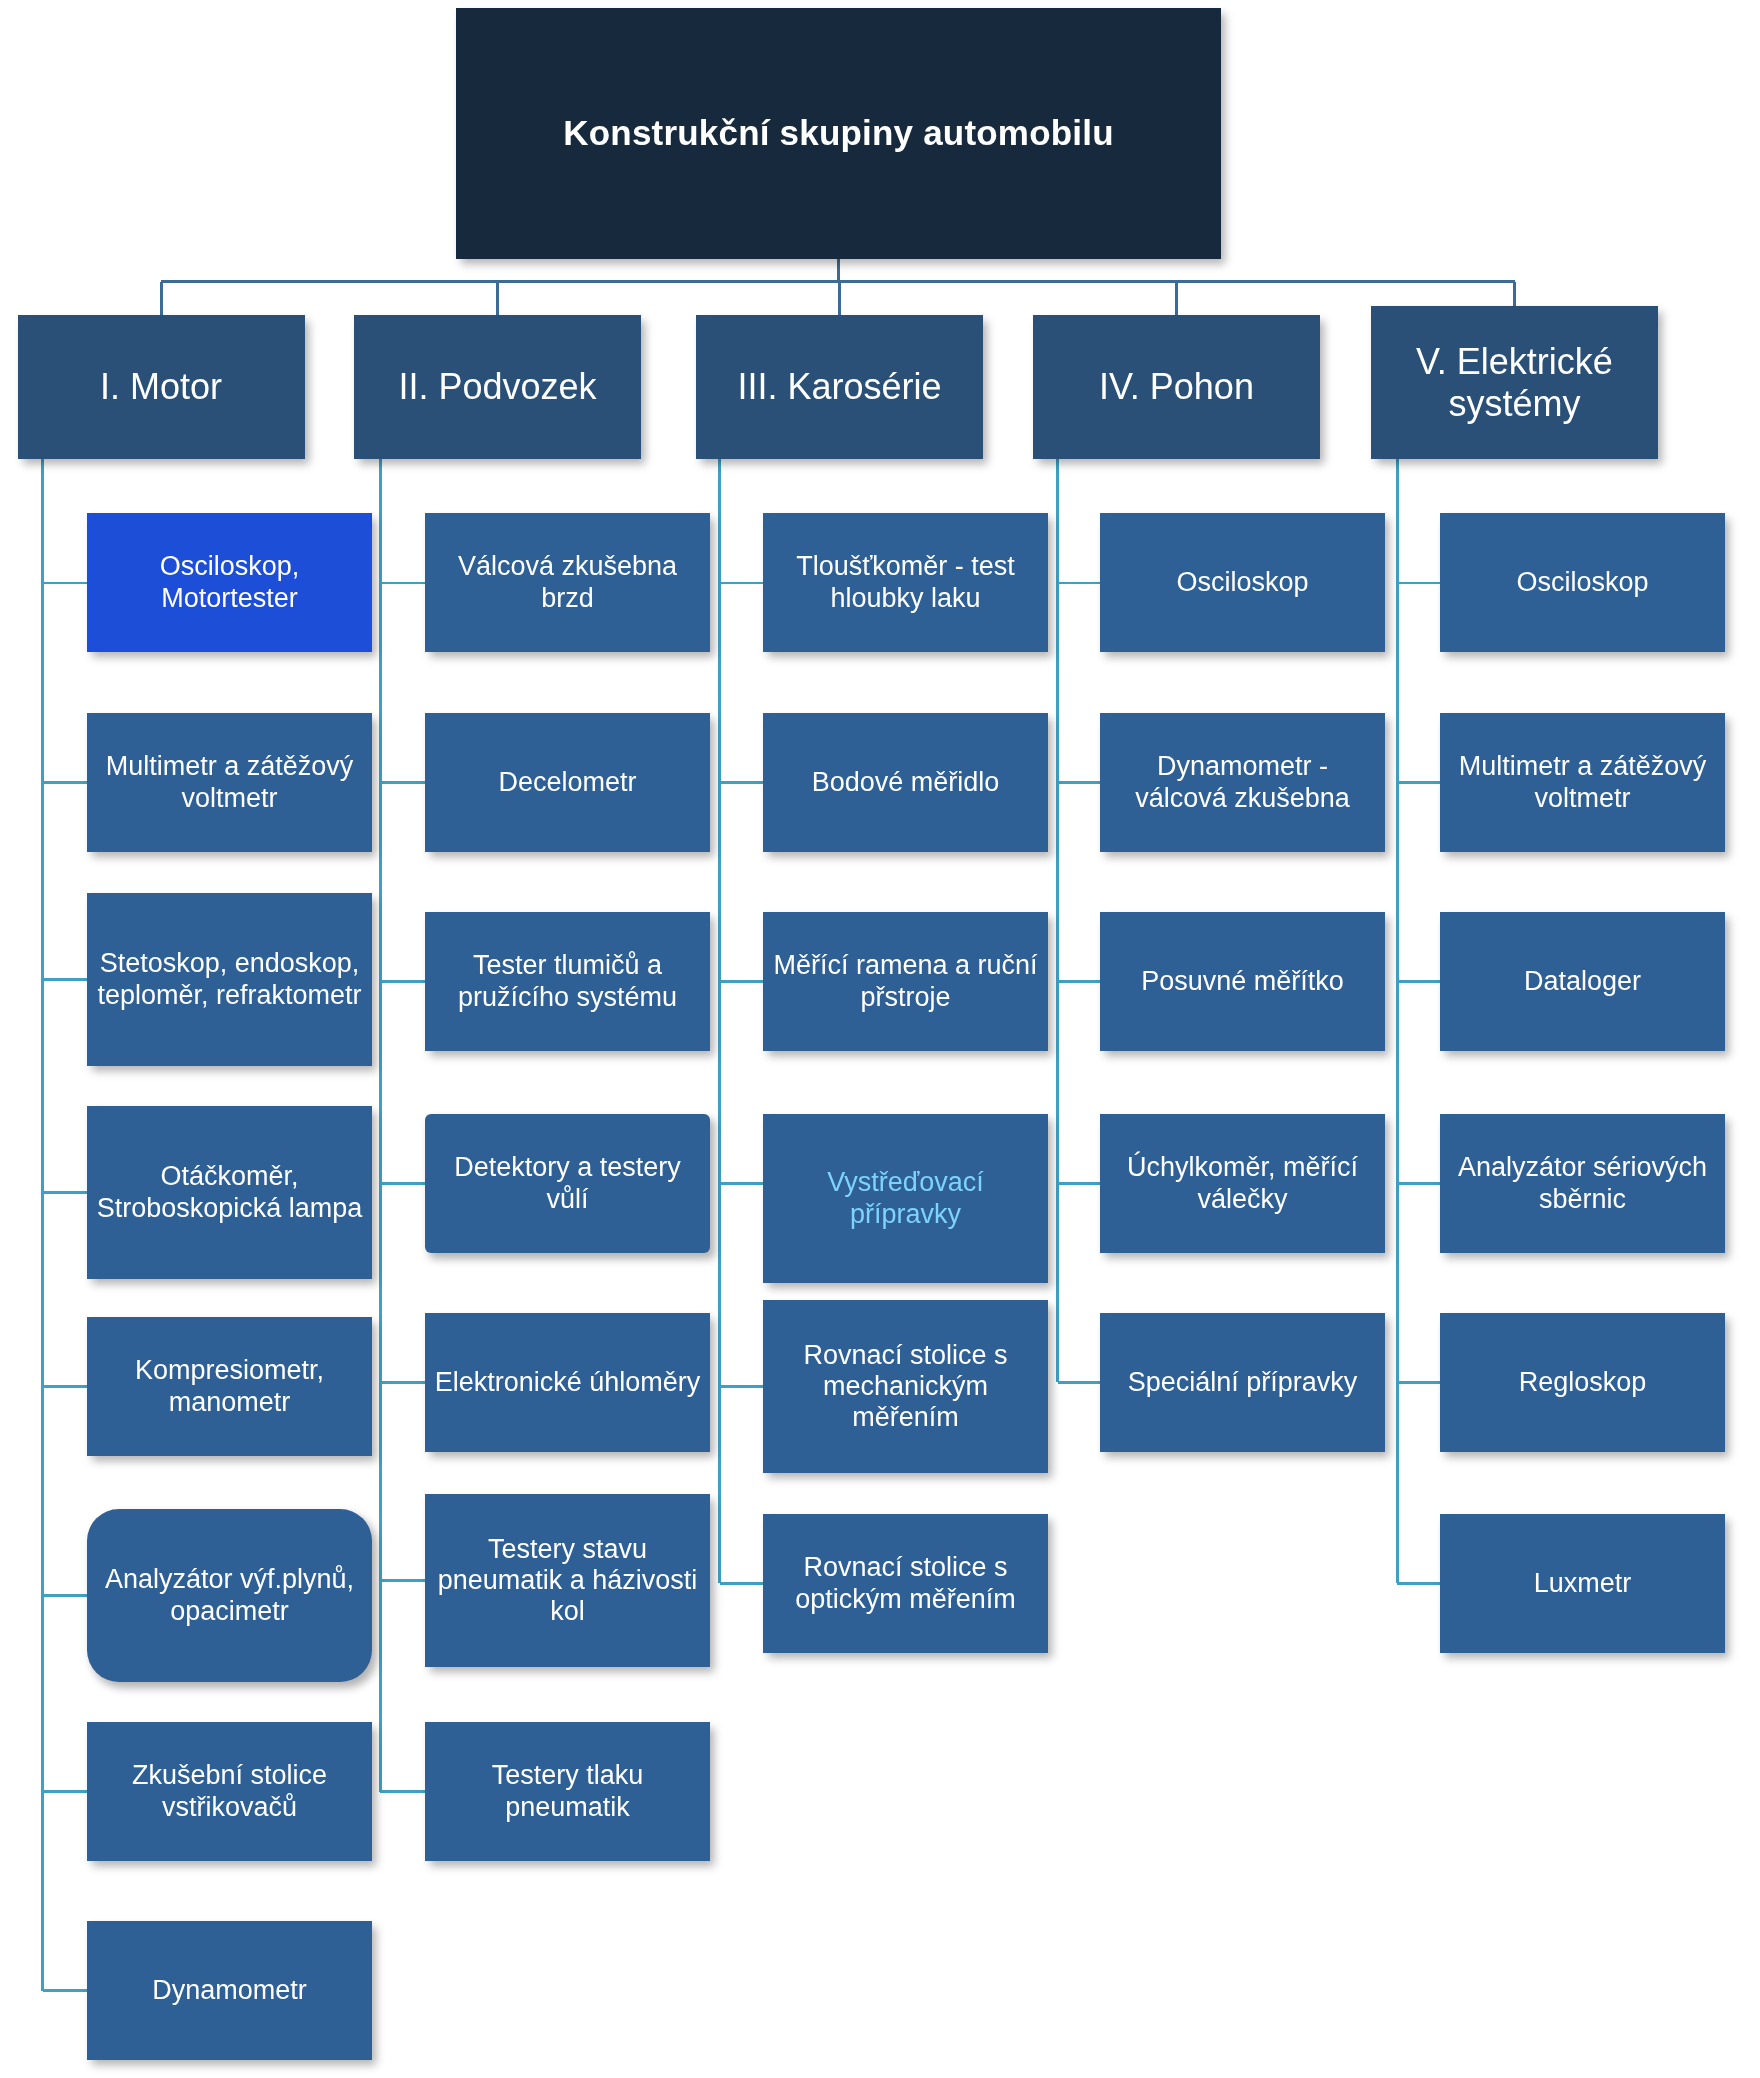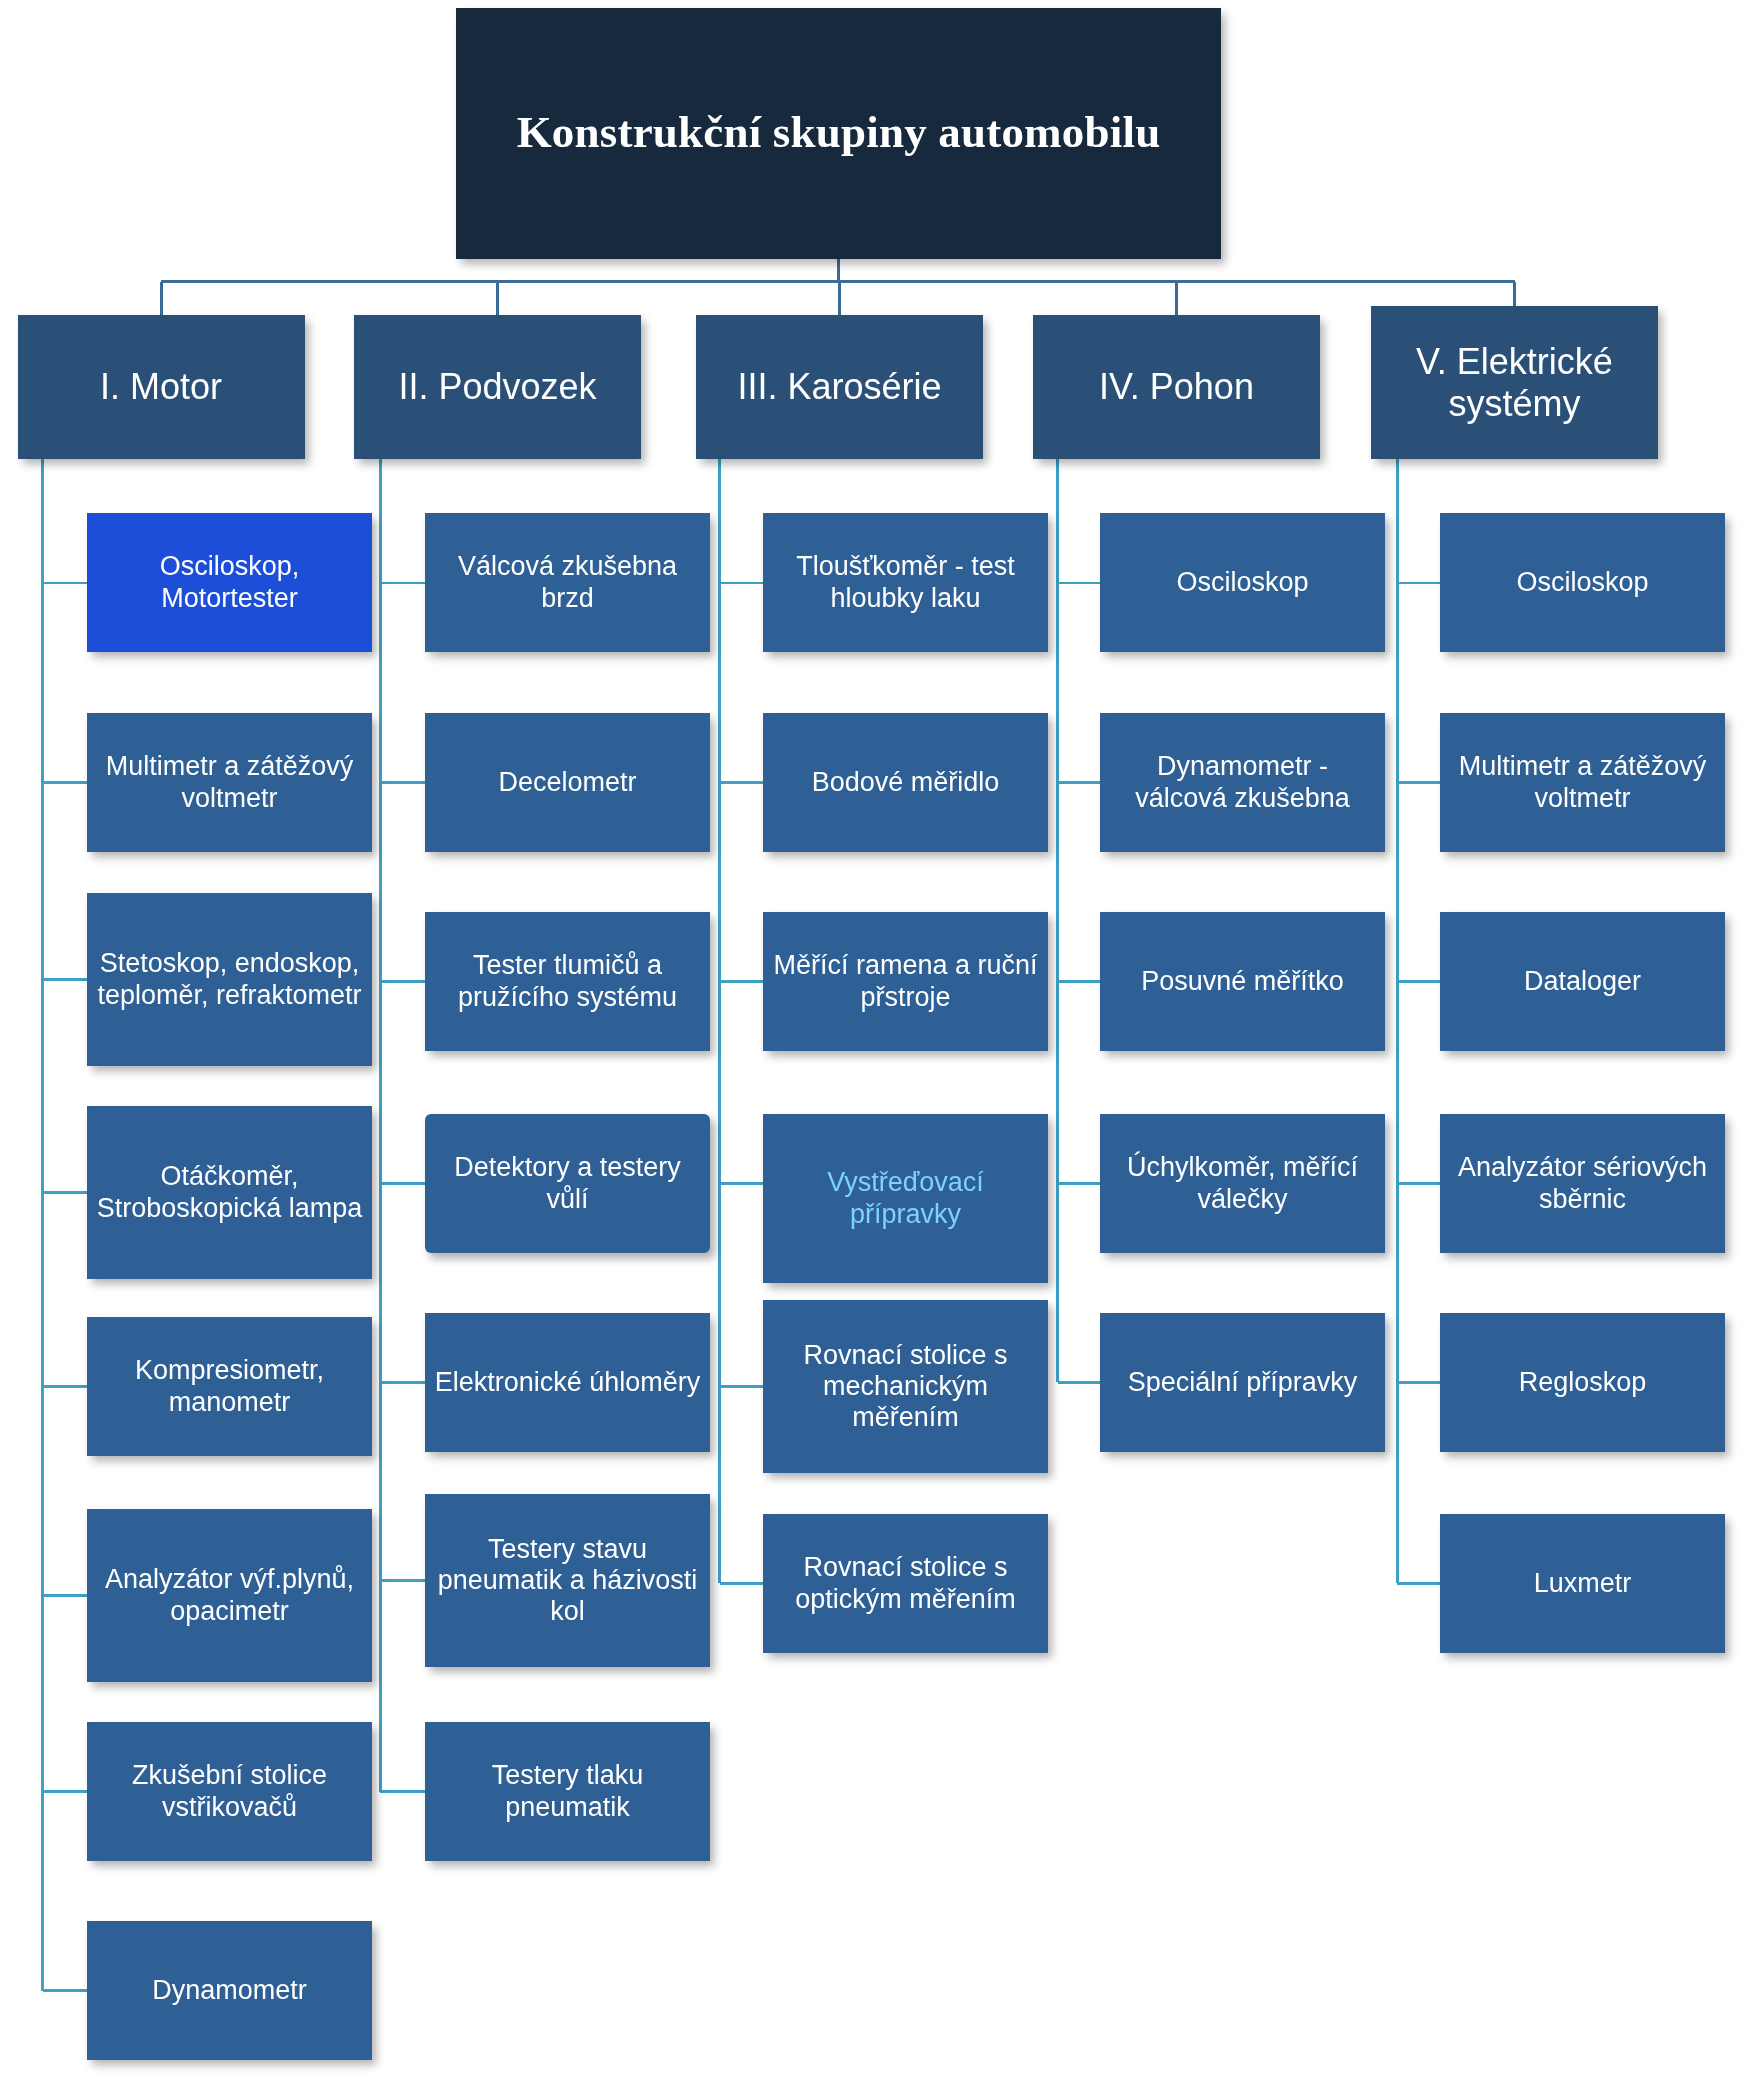--- a/index.html
+++ b/index.html
@@ -34,24 +34,23 @@
     justify-content: center;
     text-align: center;
     color: #ffffff;
     line-height: 1.16;
     padding: 3.9px 9.7px;
     box-shadow: 4.9px 5.8px 8.7px rgba(0,0,0,0.30);
   }
   .node.root {
     background: #17293c;
     font-weight: bold;
-    font-size: 45px;
+    font-size: 35px;
     line-height: 1.55;
     letter-spacing: 0.2px;
-    font-family: Liberation Serif, serif;
   }
   .node.cat {
     background: #2a5077;
     font-size: 36px;
     font-weight: normal;
   }
   .node.leaf {
     background: #2e6architecture;
     background: #2e6096;
     font-size: 27px;
@@ -130,21 +129,21 @@
       </div>
       <div class="node leaf" style="left: 87px; top: 893px; width: 285px; height: 173px; background: rgb(46, 96, 150); color: rgb(255, 255, 255);">
         <span class="nlabel">Stetoskop, endoskop, teploměr, refraktometr</span>
       </div>
       <div class="node leaf" style="left: 87px; top: 1106px; width: 285px; height: 173px; background: rgb(46, 96, 150); color: rgb(255, 255, 255);">
         <span class="nlabel">Otáčkoměr, Stroboskopická lampa</span>
       </div>
       <div class="node leaf" style="left: 87px; top: 1317px; width: 285px; height: 139px; background: rgb(46, 96, 150); color: rgb(255, 255, 255);">
         <span class="nlabel">Kompresiometr, manometr</span>
       </div>
-      <div class="node leaf" style="left: 87px; top: 1509px; width: 285px; height: 173px; background: rgb(46, 96, 150); color: rgb(255, 255, 255);">
+      <div class="node leaf" style="left: 87px; top: 1509px; width: 285px; height: 173px; background: rgb(46, 96, 150); color: rgb(255, 255, 255); border-radius: 32px;">
         <span class="nlabel">Analyzátor výf.plynů, opacimetr</span>
       </div>
       <div class="node leaf" style="left: 87px; top: 1722px; width: 285px; height: 139px; background: rgb(46, 96, 150); color: rgb(255, 255, 255);">
         <span class="nlabel">Zkušební stolice vstřikovačů</span>
       </div>
       <div class="node leaf" style="left: 87px; top: 1921px; width: 285px; height: 139px; background: rgb(46, 96, 150); color: rgb(255, 255, 255);">
         <span class="nlabel">Dynamometr</span>
       </div>
       <div class="node cat" style="left: 354px; top: 315px; width: 287px; height: 144px; background: rgb(42, 80, 119); color: rgb(255, 255, 255);">
         <span class="nlabel">II. Podvozek</span>

